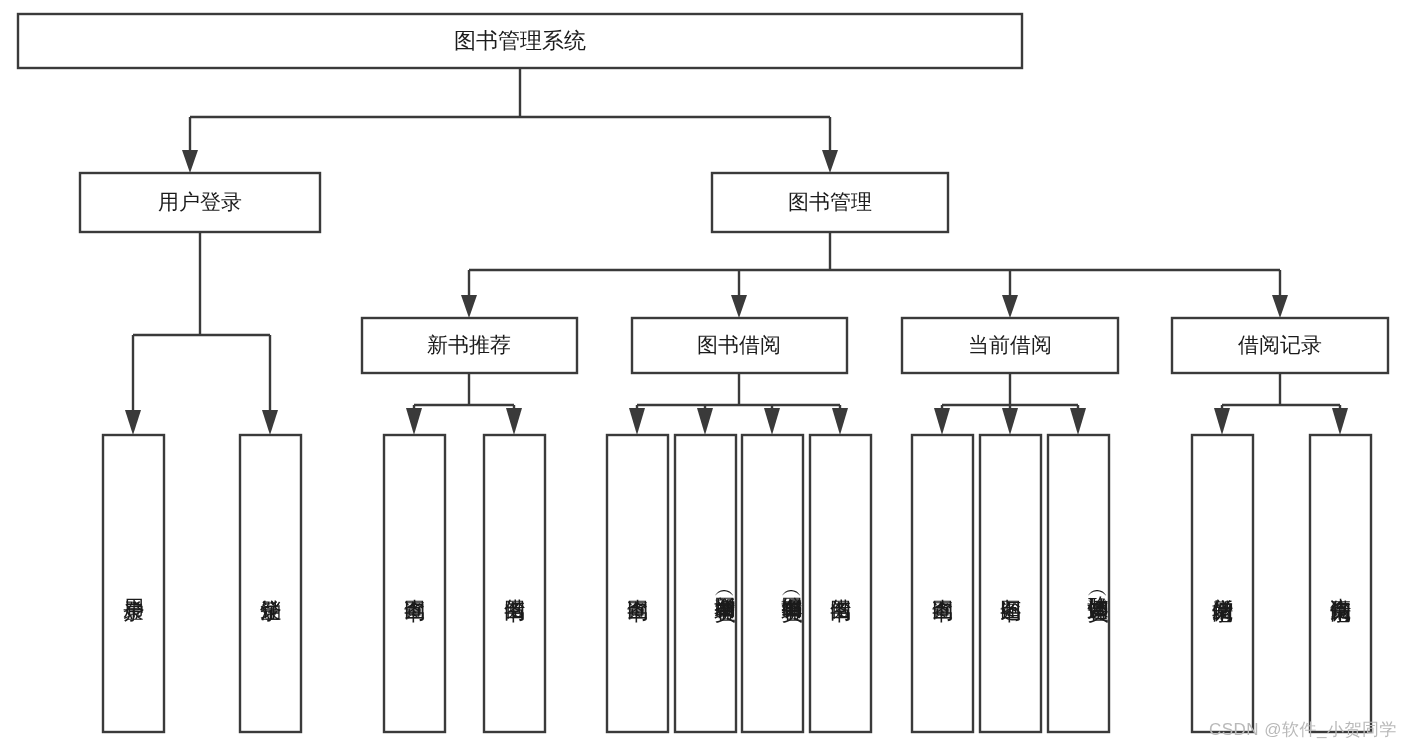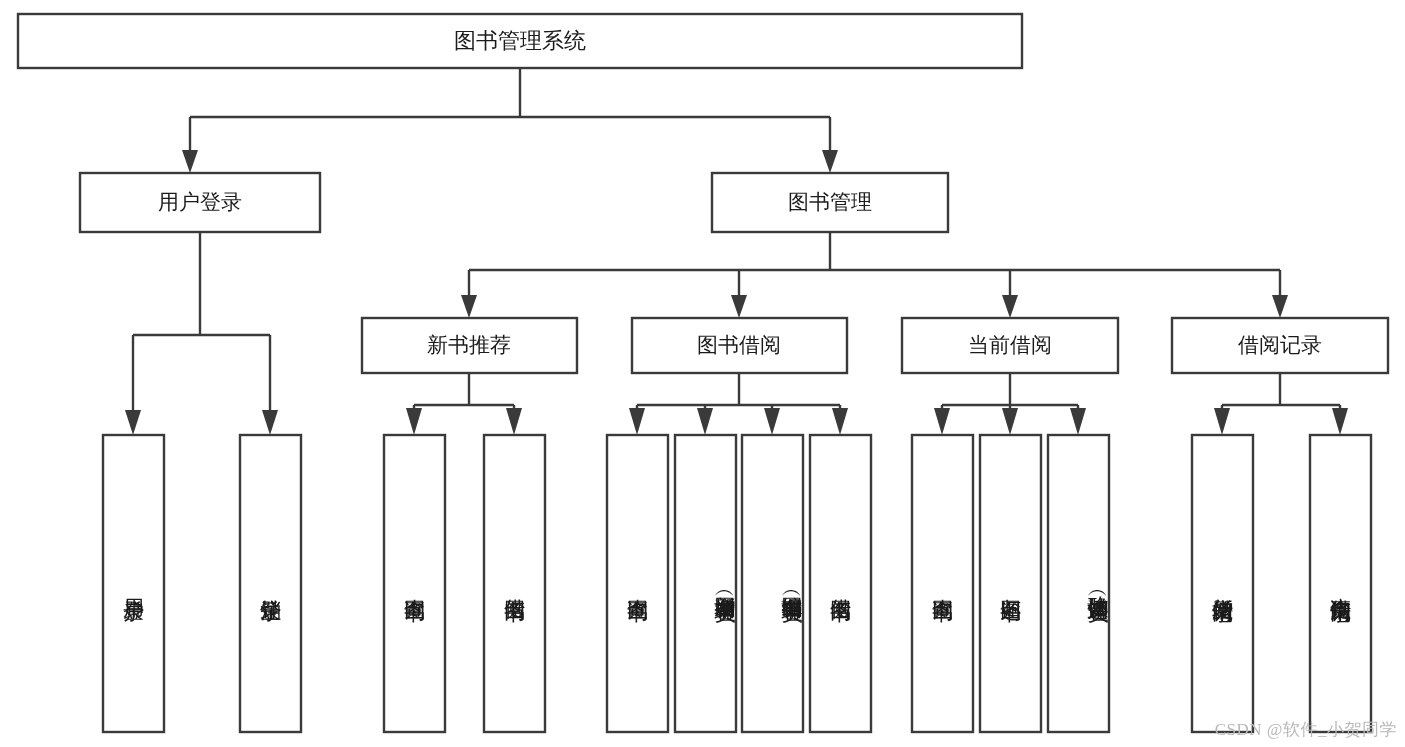--- a/index.html
+++ b/index.html
@@ -65,21 +65,21 @@
     display: flex;
     align-items: center;
     justify-content: center;
     white-space: nowrap;
     pointer-events: none;
   }
   .watermark {
     position: absolute;
     right: 8px;
     bottom: 6px;
-    font-family: Liberation Serif, serif;
+    font-family: Liberation Sans, sans-serif;
     font-size: 17px;
     color: #b9b9b9;
     letter-spacing: 0.5px;
     white-space: nowrap;
   }
 </style>
 </head>
 <body>
 
 <div id="diagram-root">

